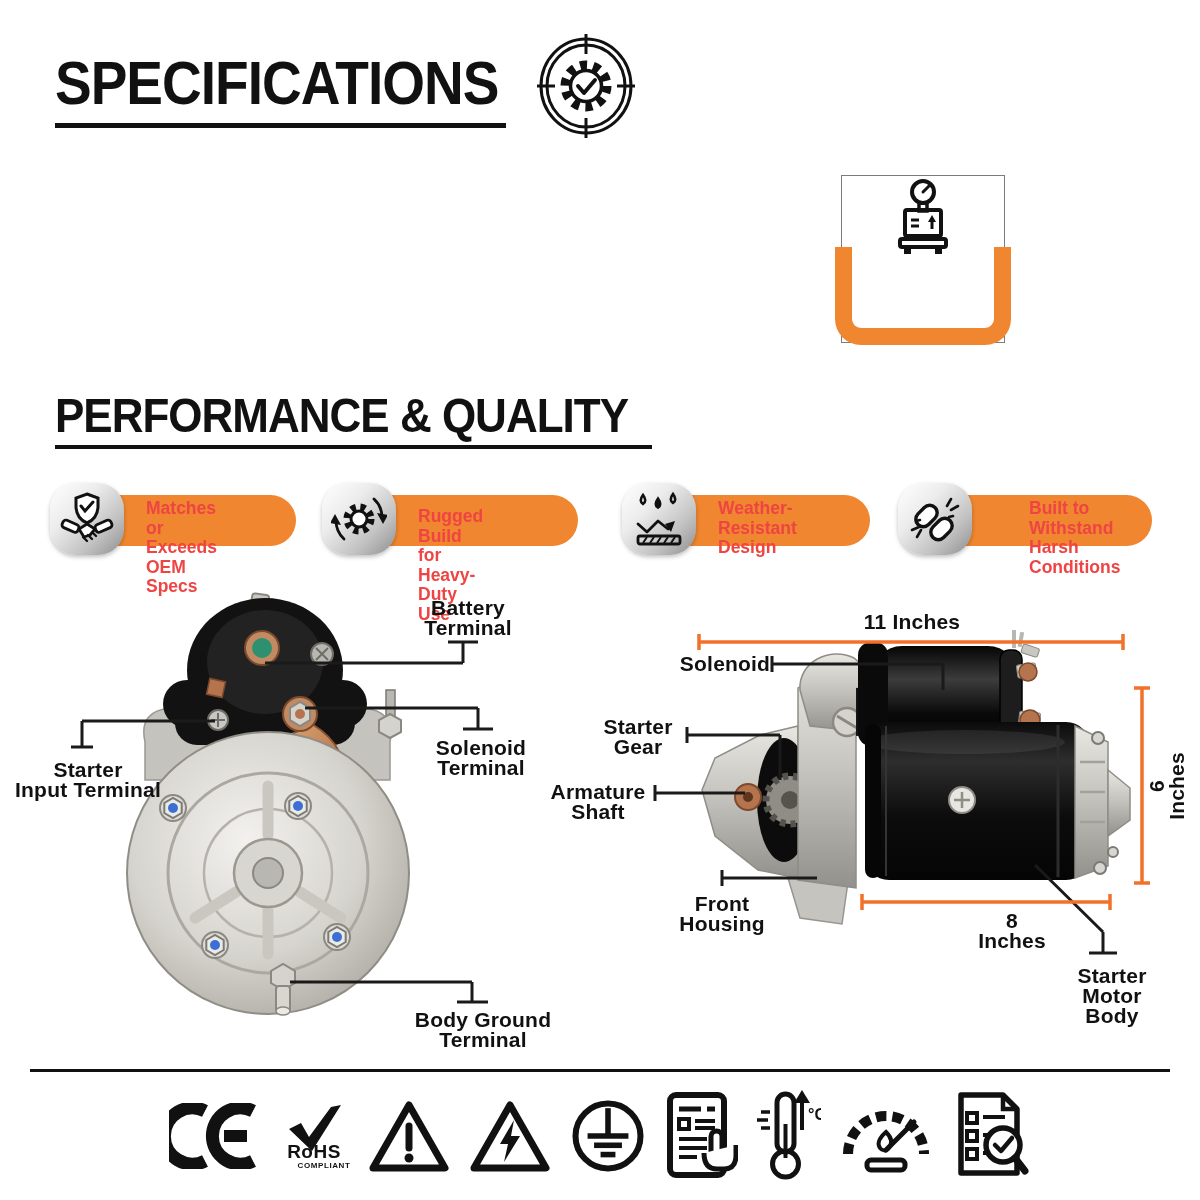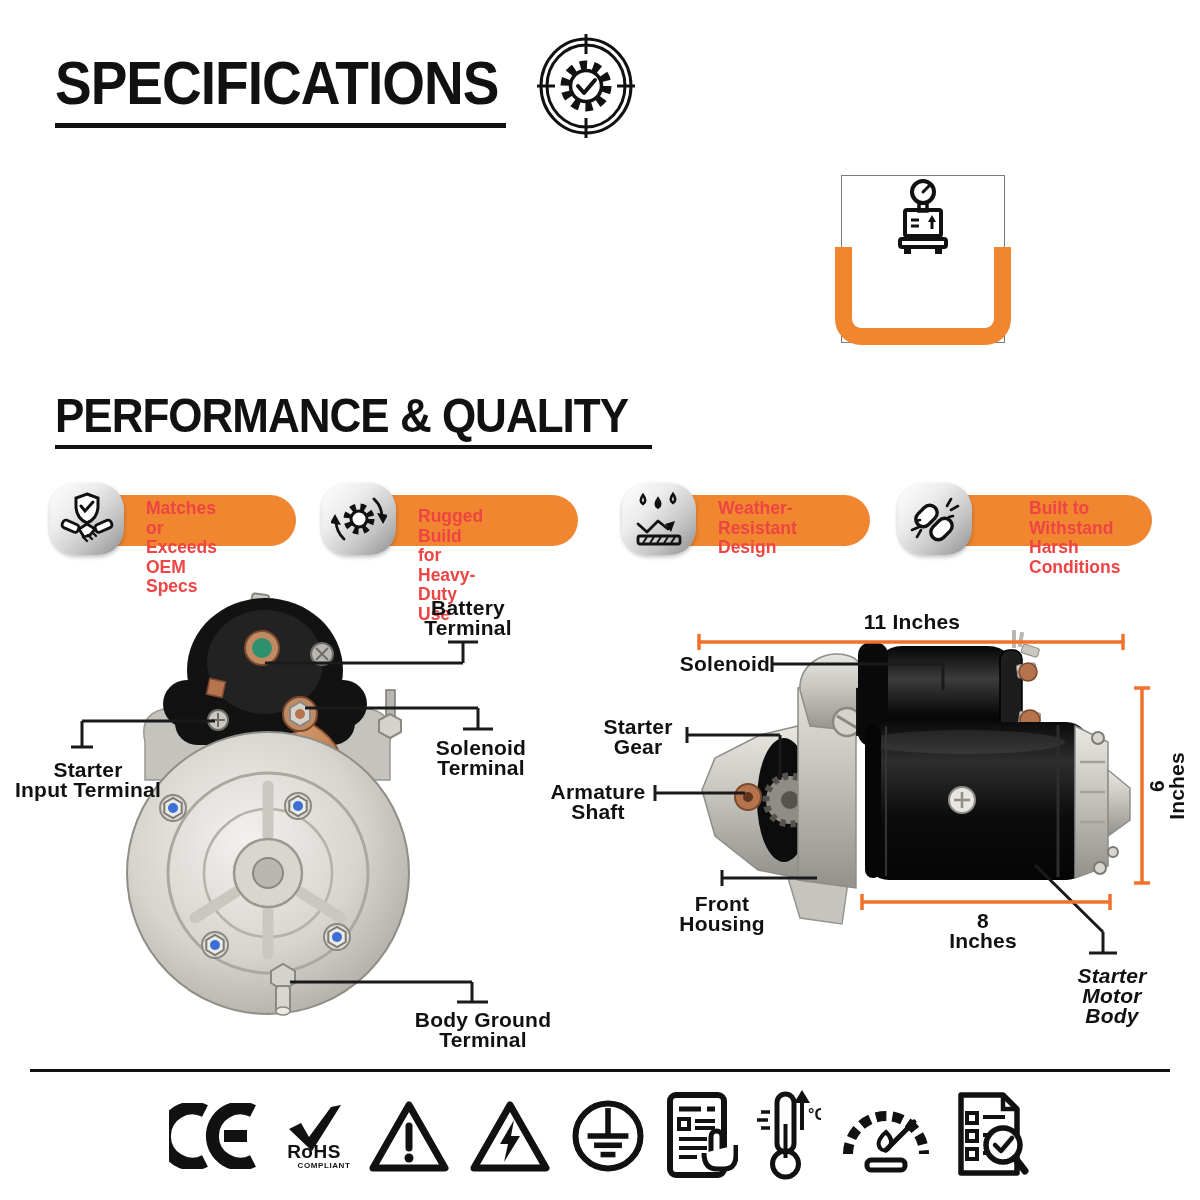--- a/index.html
+++ b/index.html
@@ -309,26 +309,26 @@
     <div class="cl" style="left:483px;top:420px;">Body Ground
 Terminal</div>
 
     <div class="cl" style="left:725px;top:64px;">Solenoid</div>
     <div class="cl" style="left:638px;top:127px;">Starter
 Gear</div>
     <div class="cl" style="left:598px;top:192px;">Armature
 Shaft</div>
     <div class="cl" style="left:722px;top:304px;">Front
 Housing</div>
-    <div class="cl" style="left:1112px;top:376px;font-style:italic;">Starter Motor
+    <div class="cl" style="left:1112px;top:376px;">Starter Motor
 Body</div>
 
     <div class="cl" style="left:912px;top:22px;">11 Inches</div>
     <div class="cl rot" style="left:1167px;top:196px;">6 Inches</div>
-    <div class="cl" style="left:983px;top:321px;text-align:center;">8 Inches</div>
+    <div class="cl" style="left:1012px;top:321px;text-align:center;">8 Inches</div>
   </div>
 
   <div class="abs divider" style="left:30px;top:1069px;width:1140px;"></div>
 
   <div class="footrow">
     <svg width="92" height="66" viewBox="0 0 92 66">
       <path d="M36,8 A28,28 0 1 0 36,58" fill="none" stroke="#111" stroke-width="13"></path>
       <path d="M84,8 A28,28 0 1 0 84,58" fill="none" stroke="#111" stroke-width="13"></path>
       <line x1="55" y1="33" x2="78" y2="33" stroke="#111" stroke-width="12"></line>
     </svg>

